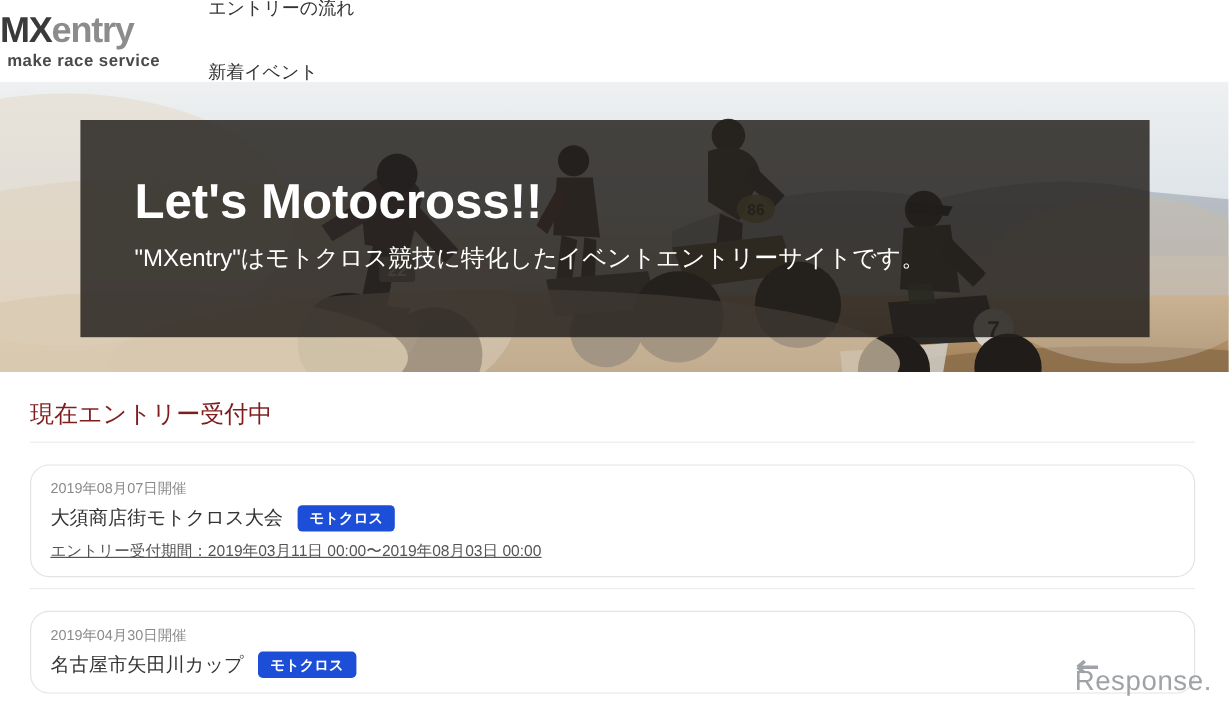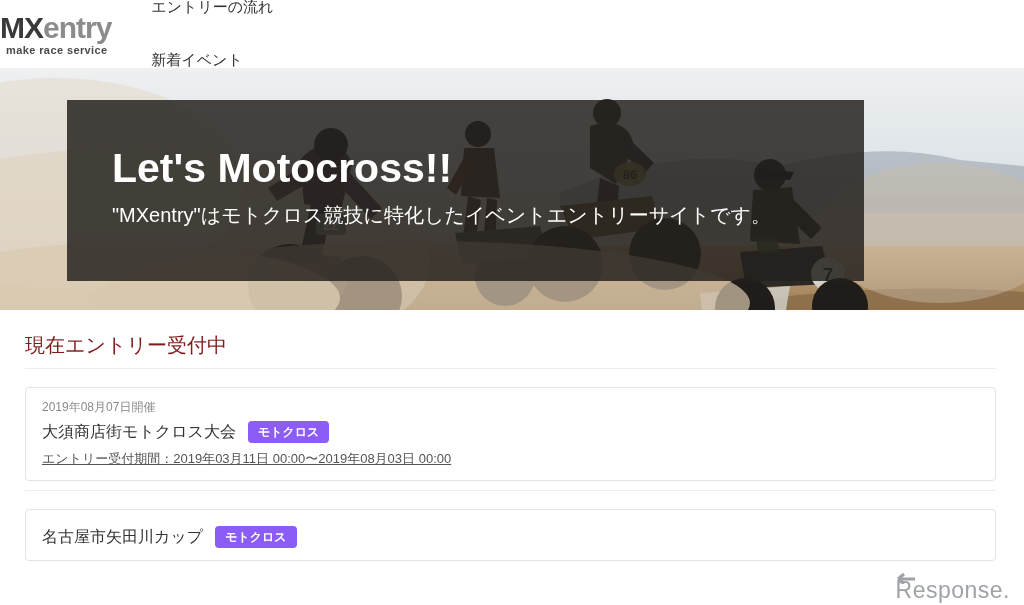--- a/index.html
+++ b/index.html
@@ -8,53 +8,53 @@
     width:1024px; height:605px; overflow:hidden; background:#ffffff;
     font-family:"Liberation Sans","DejaVu Sans",sans-serif; color:#333;
   }
 
   
   .site-header { height:68px; display:flex; align-items:center; background:#fff; }
   .logo { margin-right:40px; cursor:pointer; line-height:1; }
   .logo-main { font-size:30px; font-weight:bold; letter-spacing:-1px; }
   .logo-mx { color:#3a3a3a; }
   .logo-entry { color:#8c8c8c; }
-  .logo-tagline { font-size:11px; font-weight:bold; color:#4a4a4a; margin-top:2px; padding-left:6px; letter-spacing:.4px; }
+  .logo-tagline { font-size:14px; font-weight:bold; color:#4a4a4a; margin-top:2px; padding-left:6px; letter-spacing:.4px; }
   .nav { display:flex; gap:34px; font-size:15px;flex-direction:column; }
   .nav a { color:#333; text-decoration:none; cursor:pointer; }
 
   
   .hero { position:relative; width:1024px; height:242px; overflow:hidden; }
   .hero-photo { display:block; width:1024px; height:242px; }
   .hero-overlay {
-    position:absolute; left:67px; top:32px; width:797px; height:181px;
+    position:absolute; left:67px; top:32px; width:891px; height:181px;
     background:rgba(36,32,29,0.84); padding:46px 0 0 45px;
   }
   .hero-title { margin:0; color:#fff; font-size:41px; font-weight:600; line-height:1.1; letter-spacing:0; }
   .hero-subtitle { margin:11px 0 0; color:#fff; font-size:20px; font-weight:500; }
 
   
   .main { margin:0 28px 0 25px; }
   .section-heading { font-size:20px; font-weight:400; color:#7f1d1d; margin:22px 0 0; }
   .rule { border:none; border-top:1px solid #ececec; margin:9px 0 0; }
   .event-card {
-    margin-top:18px; border:1px solid #e3e3e3; border-radius:4px;
+    margin-top:18px; border:1px solid #e3e3e3; border-radius:16px;
     padding:11px 16px 12px; background:#fff; cursor:pointer;
   }
   .event-date { font-size:12px; color:#8a8a8a; }
   .event-title-row { display:flex; align-items:center; gap:12px; margin-top:5px;text-align:right; }
   .event-title { font-size:16px; color:#333; }
   .event-badge {
-    background:#8b5cf6; color:#fff; font-size:12px; font-weight:bold;
+    background:#1d4ed8; color:#fff; font-size:12px; font-weight:bold;
     padding:5px 10px; border-radius:4px; line-height:1;
   }
   .event-period { font-size:13px; color:#555; margin-top:7px;text-decoration:underline; }
 
   
-  .watermark { position:absolute; right:14px; bottom:3px; display:flex; align-items:flex-start; color:#9fa3a7; }
+  .watermark { position:absolute; right:14px; bottom:26px; display:flex; align-items:flex-start; color:#9fa3a7; }
   .watermark-r { position:relative; }
   .watermark-arrow { position:absolute; left:-4px; top:-7px; }
   .watermark-text { font-size:23px; letter-spacing:.5px; line-height:1; }
 </style>
 </head>
 <body>
 
 <header class="site-header">
   <div class="logo">
     <div class="logo-main"><span class="logo-mx">MX</span><span class="logo-entry">entry</span></div>
@@ -163,20 +163,21 @@
         <span class="event-title">大須商店街モトクロス大会</span>
         <span class="event-badge">モトクロス</span>
       </div>
       <div class="event-period">エントリー受付期間：2019年03月11日 00:00〜2019年08月03日 00:00</div>
     </div>
   </section>
 
   <section>
     <hr class="rule">
     <div class="event-card">
+      <div class="event-date">2019年04月30日開催</div>
       <div class="event-title-row">
         <span class="event-title">名古屋市矢田川カップ</span>
         <span class="event-badge">モトクロス</span>
       </div>
 
     </div>
   </section>
 
 </main>
 

